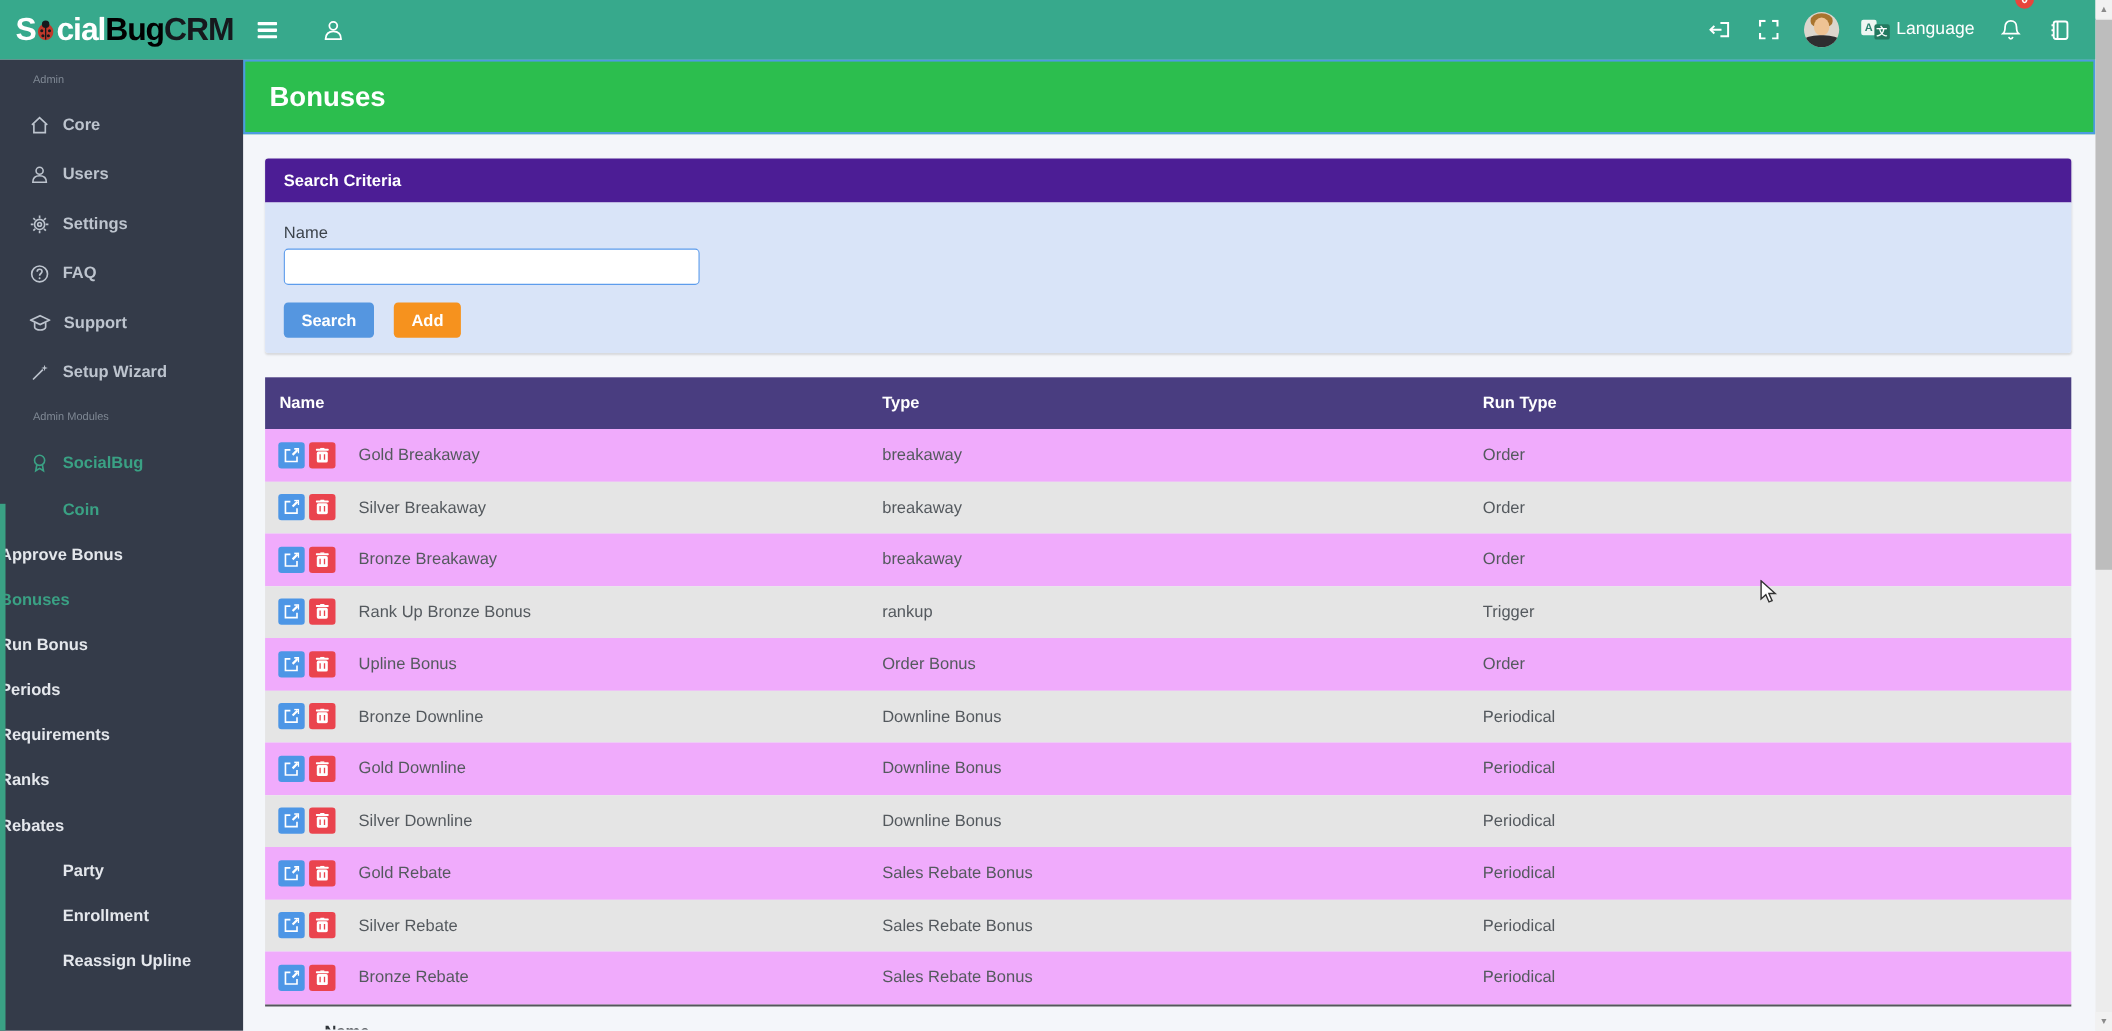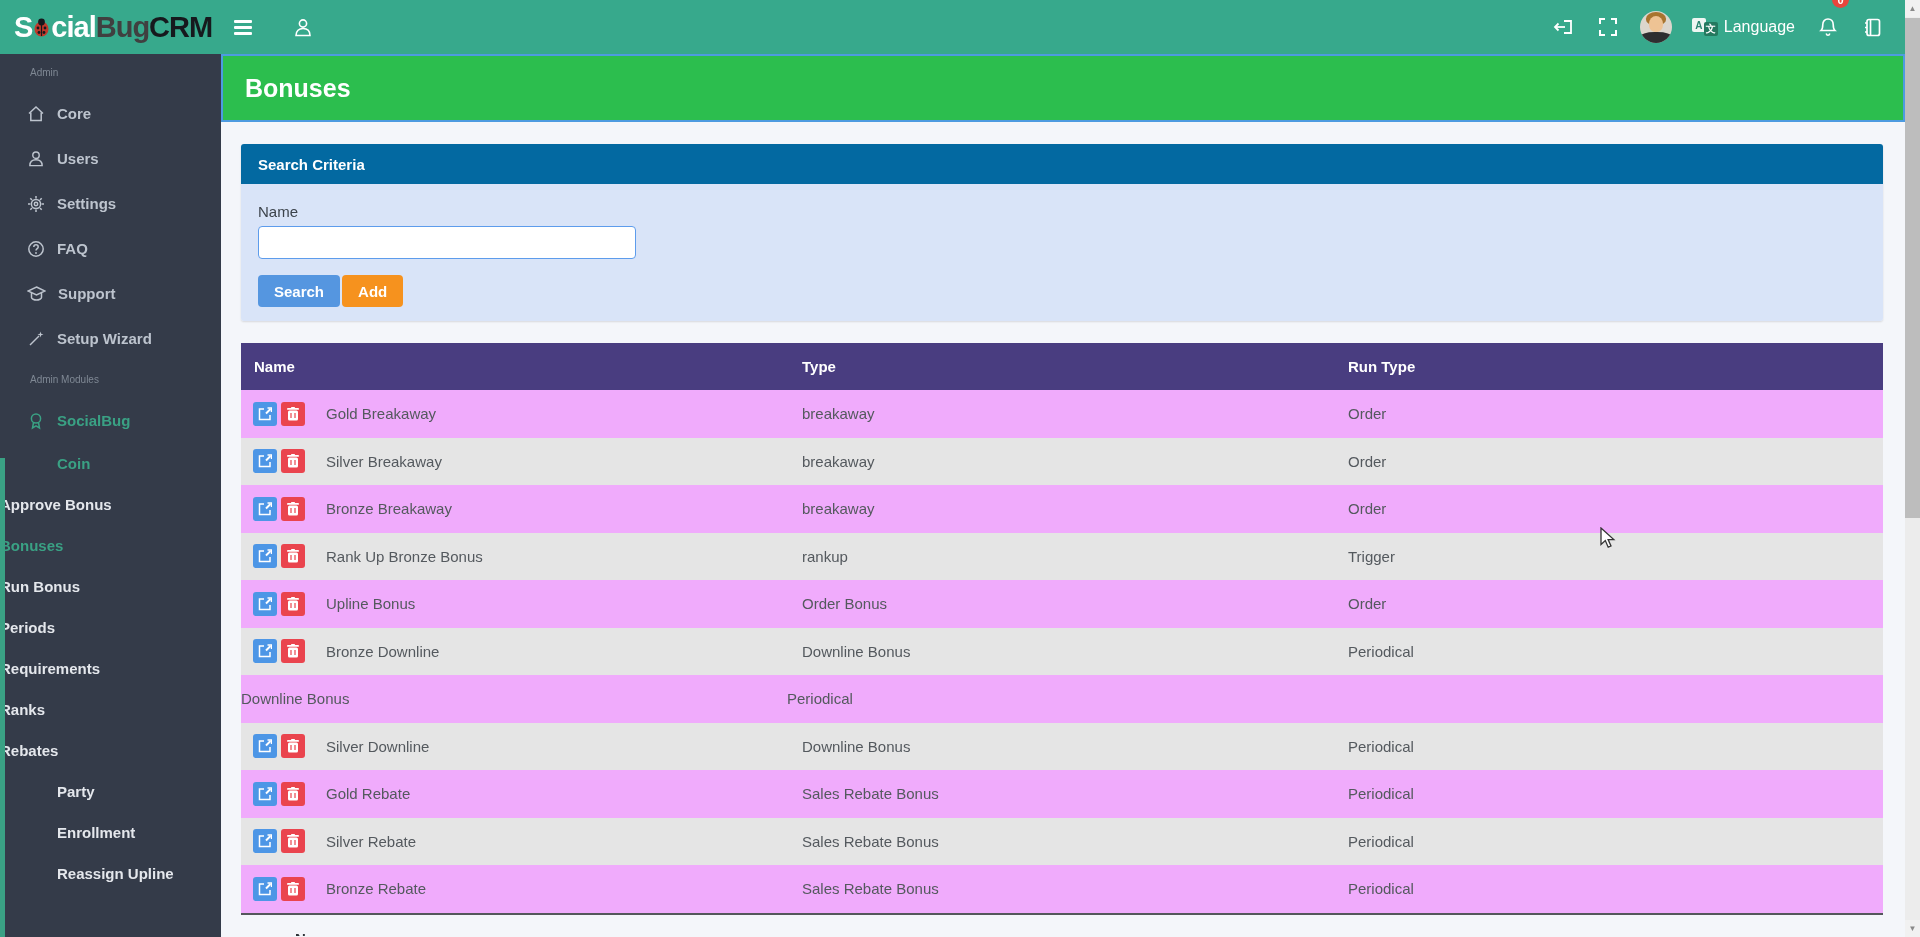--- a/index.html
+++ b/index.html
@@ -4,21 +4,21 @@
 <style>
   * { margin:0; padding:0; box-sizing:border-box; }
   html,body { width:1920px; height:937px; overflow:hidden;
     font-family:"Liberation Sans", sans-serif; background:#f4f6fa; }
 
   
   .navbar { position:absolute; left:0; top:0; width:1920px; height:54px;
     background:#37a98c; display:flex; align-items:center; z-index:30; }
   .logo { width:221px; height:54px; display:flex; align-items:center; padding-left:14px;
     font-weight:bold; font-size:29px; letter-spacing:-1px; white-space:nowrap; }
-  .logo .w { color:#ffffff; } .logo .r { color:#404040; } .logo .k { color:#16191d; }
+  .logo .w { color:#ffffff; } .logo .r { color:#000000; } .logo .k { color:#16191d; }
   .ladybug { display:inline-block; width:17px; height:19px; margin:0 1px; vertical-align:-2px; }
   .nav-btn { height:54px; display:flex; align-items:center; justify-content:center;
     padding:0 13px; cursor:pointer; color:#fff; }
   .nav-right { margin-left:auto; display:flex; align-items:center; height:54px; padding-right:26px; }
   .lang-wrap { display:flex; align-items:center; color:#fff; font-size:16px; gap:6px; padding:0 10px; }
   .lang-sq { width:14px; height:14px; border-radius:2px; font-size:10px; font-weight:bold;
     display:inline-flex; align-items:center; justify-content:center; }
   .lang-a { background:#eef6f2; color:#2a8570; }
   .lang-z { background:#23795f; color:#fff; margin-left:-2px; margin-top:4px; }
   .bell-wrap { position:relative; padding:0 14px; }
@@ -51,28 +51,28 @@
   .teal { color:#3aa184 !important; }
 
   
   .main { position:absolute; left:221px; top:54px; width:1684px; height:883px; background:#f4f6fa; }
   .page-banner { height:68px; background:#2cbe4e; border:2px solid #4d9be0;
     display:flex; align-items:center; padding-left:22px; }
   .page-banner h1 { color:#fff; font-size:25px; font-weight:bold; }
 
   .panel { margin:22px 20px 0 20px; width:1642px; border-radius:3px;
     box-shadow:0 1px 2px rgba(0,0,0,.12); }
-  .panel-head { height:40px; background:#0369a1; border-radius:3px 3px 0 0;
+  .panel-head { height:40px; background:#4c1d95; border-radius:3px 3px 0 0;
     display:flex; align-items:center; padding-left:17px; }
   .panel-head span { color:#fff; font-size:15px; font-weight:bold; }
   .panel-body { background:#d9e4f8; padding:19px 17px 14px 17px; border-radius:0 0 3px 3px; }
   .field-label { font-size:15px; color:#3c434b; margin-bottom:6px; }
   .name-input { width:378px; height:33px; background:#fff; border:1px solid #5d9cec;
     border-radius:4px; outline:none; padding:0 10px; font-size:15px; color:#333; }
-  .btn-row { margin-top:16px; display:flex; gap:2px; }
+  .btn-row { margin-top:16px; display:flex; gap:18px; }
   .btn { height:32px; border:none; border-radius:4px; color:#fff; font-size:15px;
     font-weight:bold; cursor:pointer; padding:0 16px; font-family:inherit; }
   .btn-search { background:#5596e0; }
   .btn-add { background:#f6921e; }
 
   
   .table { margin:22px 20px 0 20px; width:1642px; border-bottom:2px solid #54575b; }
   .thead { height:47px; background:#493d80; display:flex; align-items:center; }
   .thead .c { color:#fff; font-size:15px; font-weight:bold; }
   .c-name { width:561px; padding-left:13px; }
@@ -417,20 +417,39 @@
               <line x1="4" y1="6" x2="4" y2="11" stroke="#ea444e" stroke-width="1.2"></line>
               <line x1="8" y1="6" x2="8" y2="11" stroke="#ea444e" stroke-width="1.2"></line>
             </svg>
           </button>
           <span>Bronze Downline</span>
         </div>
       <div class="c-type">Downline Bonus</div>
       <div class="c-run">Periodical</div>
     </div>
     <div class="trow odd">
+      <div class="cell-name">
+          <button class="abtn edit">
+            <svg width="14" height="14" viewBox="0 0 14 14" fill="none" stroke="#fff" stroke-width="1.5">
+              <path d="M12,8 V12.5 H1.5 V2 H6"></path>
+              <path d="M8,6.5 L12.5,2" stroke-width="2"></path>
+              <path d="M9.5,1 H13.5 V5"></path>
+            </svg>
+          </button>
+          <button class="abtn del">
+            <svg width="12" height="14" viewBox="0 0 12 14" fill="#fff">
+              <rect x="1" y="3.5" width="10" height="10" rx="1.5"></rect>
+              <rect x="0" y="1" width="12" height="1.8" rx="0.9"></rect>
+              <rect x="4" y="0" width="4" height="1.5" rx="0.7"></rect>
+              <line x1="4" y1="6" x2="4" y2="11" stroke="#ea444e" stroke-width="1.2"></line>
+              <line x1="8" y1="6" x2="8" y2="11" stroke="#ea444e" stroke-width="1.2"></line>
+            </svg>
+          </button>
+          <span>Gold Downline</span>
+        </div>
       <div class="c-type">Downline Bonus</div>
       <div class="c-run">Periodical</div>
     </div>
     <div class="trow even">
       <div class="cell-name">
           <button class="abtn edit">
             <svg width="14" height="14" viewBox="0 0 14 14" fill="none" stroke="#fff" stroke-width="1.5">
               <path d="M12,8 V12.5 H1.5 V2 H6"></path>
               <path d="M8,6.5 L12.5,2" stroke-width="2"></path>
               <path d="M9.5,1 H13.5 V5"></path>

